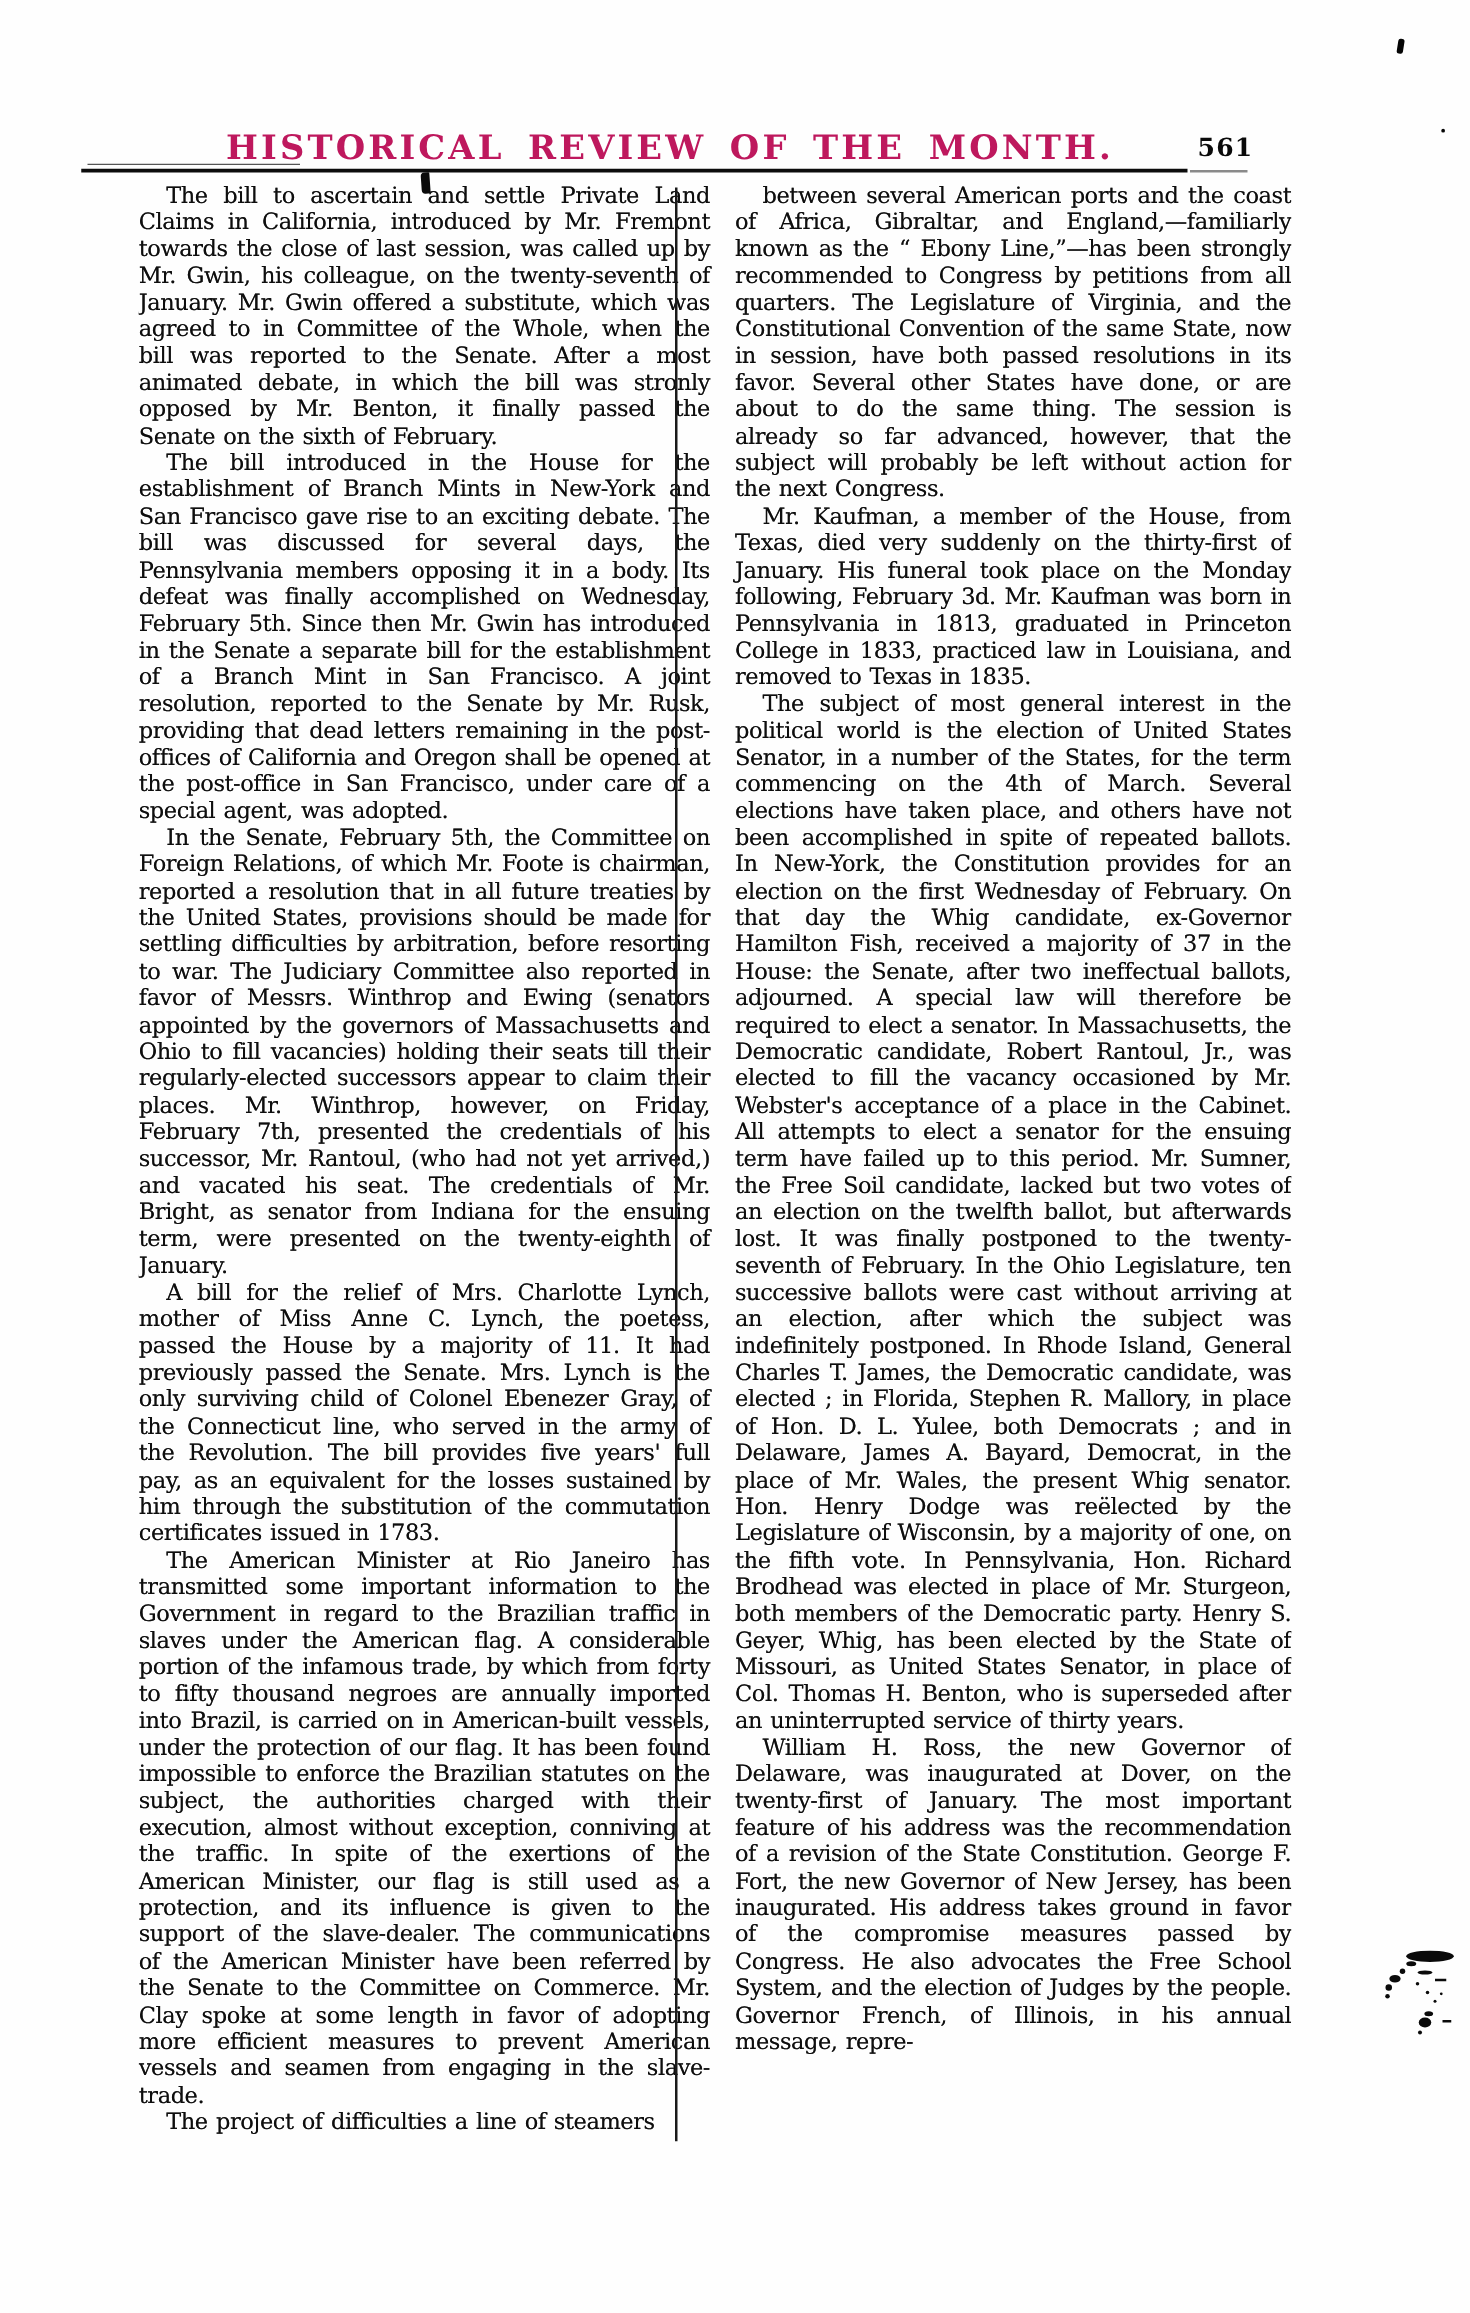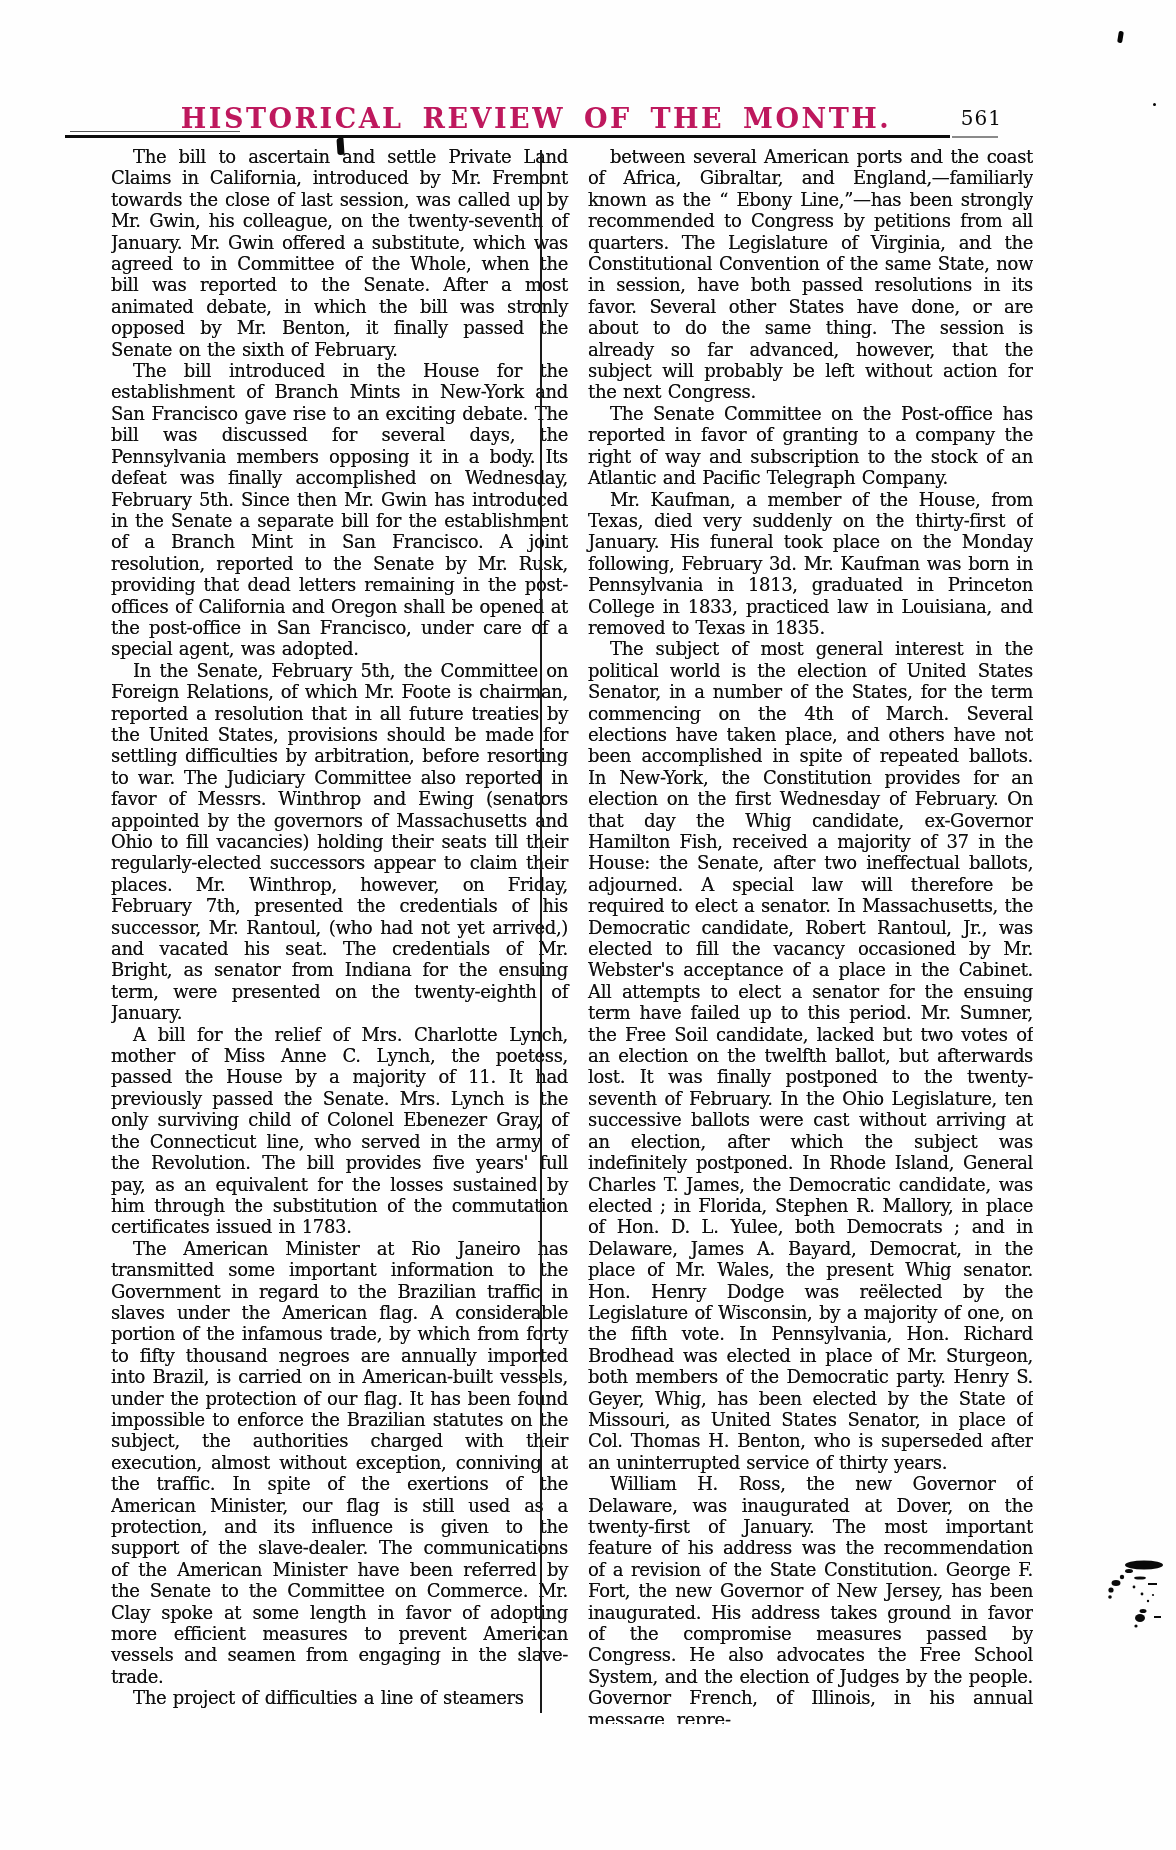--- a/index.html
+++ b/index.html
@@ -24,21 +24,21 @@
     letter-spacing: 2.5px;
     word-spacing: 7px;
     color: #be185d;
     white-space: nowrap;
   }
 
   .folio {
     position: absolute;
     top: 106px; left: 958px; width: 44px;
     font-size: 20px;
-    font-weight: normal;
+    font-weight: bold;
     letter-spacing: 1px;
     color: #0a0a0a;
     text-align: right;
   }
 
   .head-rule       { position: absolute; left: 65px;  top: 135px; width: 885px; height: 3px; background: #0c0c0c; }
   .head-rule-ghost { position: absolute; left: 70px;  top: 131px; width: 170px; height: 1px; background: #555; }
   .head-rule-end   { position: absolute; left: 952px; top: 136px; width: 46px;  height: 2px; background: #8a8a8a; }
 
   .printer-mark {
@@ -114,21 +114,20 @@
     <div class="col col-left">
       <p>The bill to ascertain and settle Private Land Claims in California, introduced by Mr. Fremont towards the close of last session, was called up by Mr. Gwin, his colleague, on the twenty-seventh of January.  Mr. Gwin offered a substitute, which was agreed to in Committee of the Whole, when the bill was reported to the Senate.  After a most animated debate, in which the bill was stronly opposed by Mr. Benton, it finally passed the Senate on the sixth of February.</p>
       <p>The bill introduced in the House for the establishment of Branch Mints in New-York and San Francisco gave rise to an exciting debate. The bill was discussed for several days, the Pennsylvania members opposing it in a body.  Its defeat was finally accomplished on Wednesday, February 5th.  Since then Mr. Gwin has introduced in the Senate a separate bill for the establishment of a Branch Mint in San Francisco.  A joint resolution, reported to the Senate by Mr. Rusk, providing that dead letters remaining in the post-offices of California and Oregon shall be opened at the post-office in San Francisco, under care of a special agent, was adopted.</p>
       <p>In the Senate, February 5th, the Committee on Foreign Relations, of which Mr. Foote is chairman, reported a resolution that in all future treaties by the United States, provisions should be made for settling difficulties by arbitration, before resorting to war.  The Judiciary Committee also reported in favor of Messrs. Winthrop and Ewing (senators appointed by the governors of Massachusetts and Ohio to fill vacancies) holding their seats till their regularly-elected successors appear to claim their places.  Mr. Winthrop, however, on Friday, February 7th, presented the credentials of his successor, Mr. Rantoul, (who had not yet arrived,) and vacated his seat.  The credentials of Mr. Bright, as senator from Indiana for the ensuing term, were presented on the twenty-eighth of January.</p>
       <p>A bill for the relief of Mrs. Charlotte Lynch, mother of Miss Anne C. Lynch, the poetess, passed the House by a majority of 11.  It had previously passed the Senate.  Mrs. Lynch is the only surviving child of Colonel Ebenezer Gray, of the Connecticut line, who served in the army of the Revolution.  The bill provides five years' full pay, as an equivalent for the losses sustained by him through the substitution of the commutation certificates issued in 1783.</p>
       <p>The American Minister at Rio Janeiro has transmitted some important information to the Government in regard to the Brazilian traffic in slaves under the American flag.  A considerable portion of the infamous trade, by which from forty to fifty thousand negroes are annually imported into Brazil, is carried on in American-built vessels, under the protection of our flag.  It has been found impossible to enforce the Brazilian statutes on the subject, the authorities charged with their execution, almost without exception, conniving at the traffic.  In spite of the exertions of the American Minister, our flag is still used as a protection, and its influence is given to the support of the slave-dealer.  The communications of the American Minister have been referred by the Senate to the Committee on Commerce.  Mr. Clay spoke at some length in favor of adopting more efficient measures to prevent American vessels and seamen from engaging in the slave-trade.</p>
       <p>The project of difficulties a line of steamers</p>
     </div>
     <div class="col col-right">
       <p>between several American ports and the coast of Africa, Gibraltar, and England,—familiarly known as the “ Ebony Line,”—has been strongly recommended to Congress by petitions from all quarters.  The Legislature of Virginia, and the Constitutional Convention of the same State, now in session, have both passed resolutions in its favor. Several other States have done, or are about to do the same thing.  The session is already so far advanced, however, that the subject will probably be left without action for the next Congress.</p>
-      <p>The Senate Committee on the Post-office has reported in favor of granting to a company the right of way and subscription to the stock of an Atlantic and Pacific Telegraph Company.</p>
       <p>Mr. Kaufman, a member of the House, from Texas, died very suddenly on the thirty-first of January.  His funeral took place on the Monday following, February 3d.  Mr. Kaufman was born in Pennsylvania in 1813, graduated in Princeton College in 1833, practiced law in Louisiana, and removed to Texas in 1835.</p>
       <p>The subject of most general interest in the political world is the election of United States Senator, in a number of the States, for the term commencing on the 4th of March.  Several elections have taken place, and others have not been accomplished in spite of repeated ballots.  In New-York, the Constitution provides for an election on the first Wednesday of February.  On that day the Whig candidate, ex-Governor Hamilton Fish, received a majority of 37 in the House: the Senate, after two ineffectual ballots, adjourned.  A special law will therefore be required to elect a senator.  In Massachusetts, the Democratic candidate, Robert Rantoul, Jr., was elected to fill the vacancy occasioned by Mr. Webster's acceptance of a place in the Cabinet.  All attempts to elect a senator for the ensuing term have failed up to this period.  Mr. Sumner, the Free Soil candidate, lacked but two votes of an election on the twelfth ballot, but afterwards lost.  It was finally postponed to the twenty-seventh of February. In the Ohio Legislature, ten successive ballots were cast without arriving at an election, after which the subject was indefinitely postponed.  In Rhode Island, General Charles T. James, the Democratic candidate, was elected ; in Florida, Stephen R. Mallory, in place of Hon. D. L. Yulee, both Democrats ; and in Delaware, James A. Bayard, Democrat, in the place of Mr. Wales, the present Whig senator.  Hon. Henry Dodge was reëlected by the Legislature of Wisconsin, by a majority of one, on the fifth vote.  In Pennsylvania, Hon. Richard Brodhead was elected in place of Mr. Sturgeon, both members of the Democratic party.  Henry S. Geyer, Whig, has been elected by the State of Missouri, as United States Senator, in place of Col. Thomas H. Benton, who is superseded after an uninterrupted service of thirty years.</p>
       <p>William H. Ross, the new Governor of Delaware, was inaugurated at Dover, on the twenty-first of January.  The most important feature of his address was the recommendation of a revision of the State Constitution.  George F. Fort, the new Governor of New Jersey, has been inaugurated.  His address takes ground in favor of the compromise measures passed by Congress. He also advocates the Free School System, and the election of Judges by the people.  Governor French, of Illinois, in his annual message, repre-</p>
     </div>
   </div>
 
   <div class="column-divider"></div>
 
   <div class="top-ink-fleck"></div>
   <div class="tiny-dot"></div>

